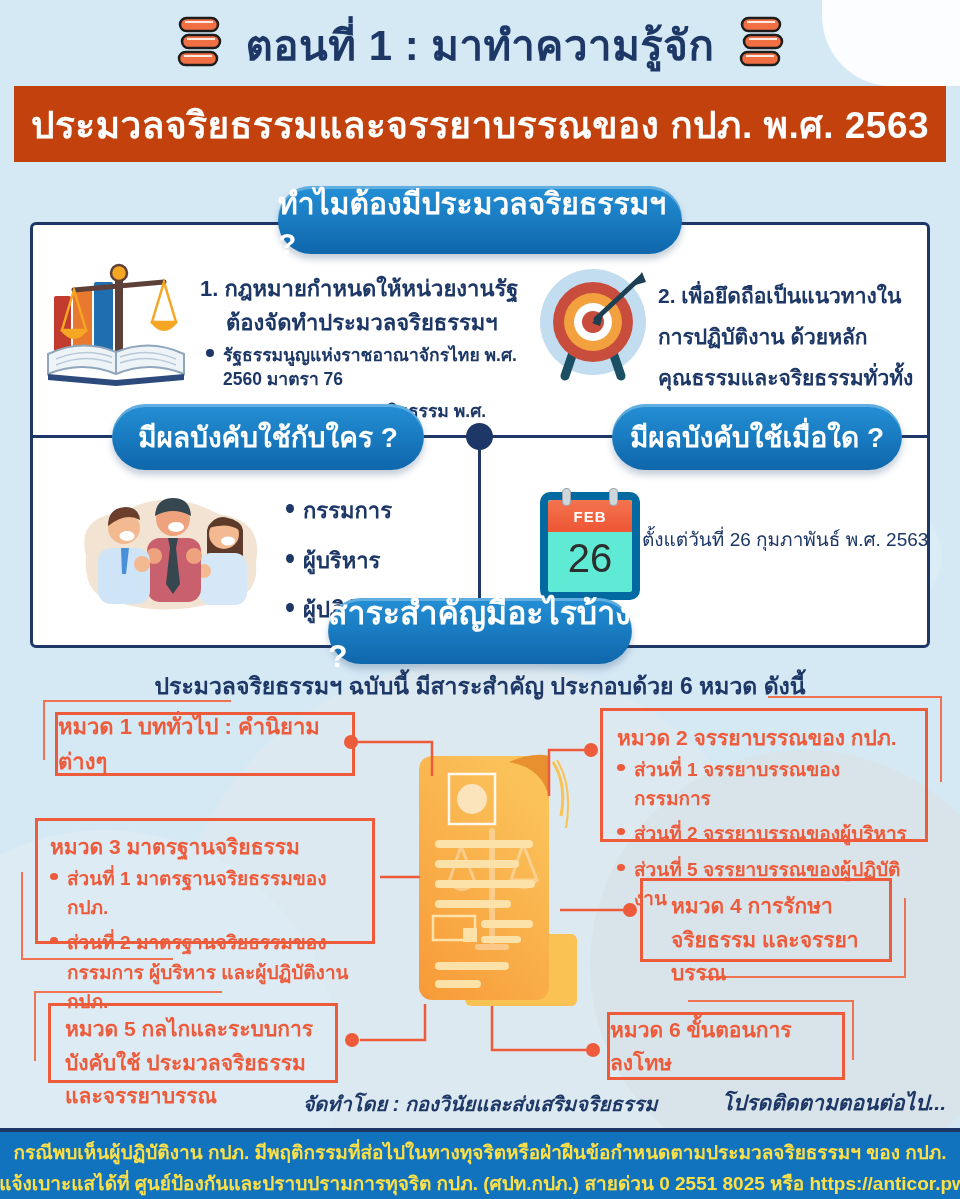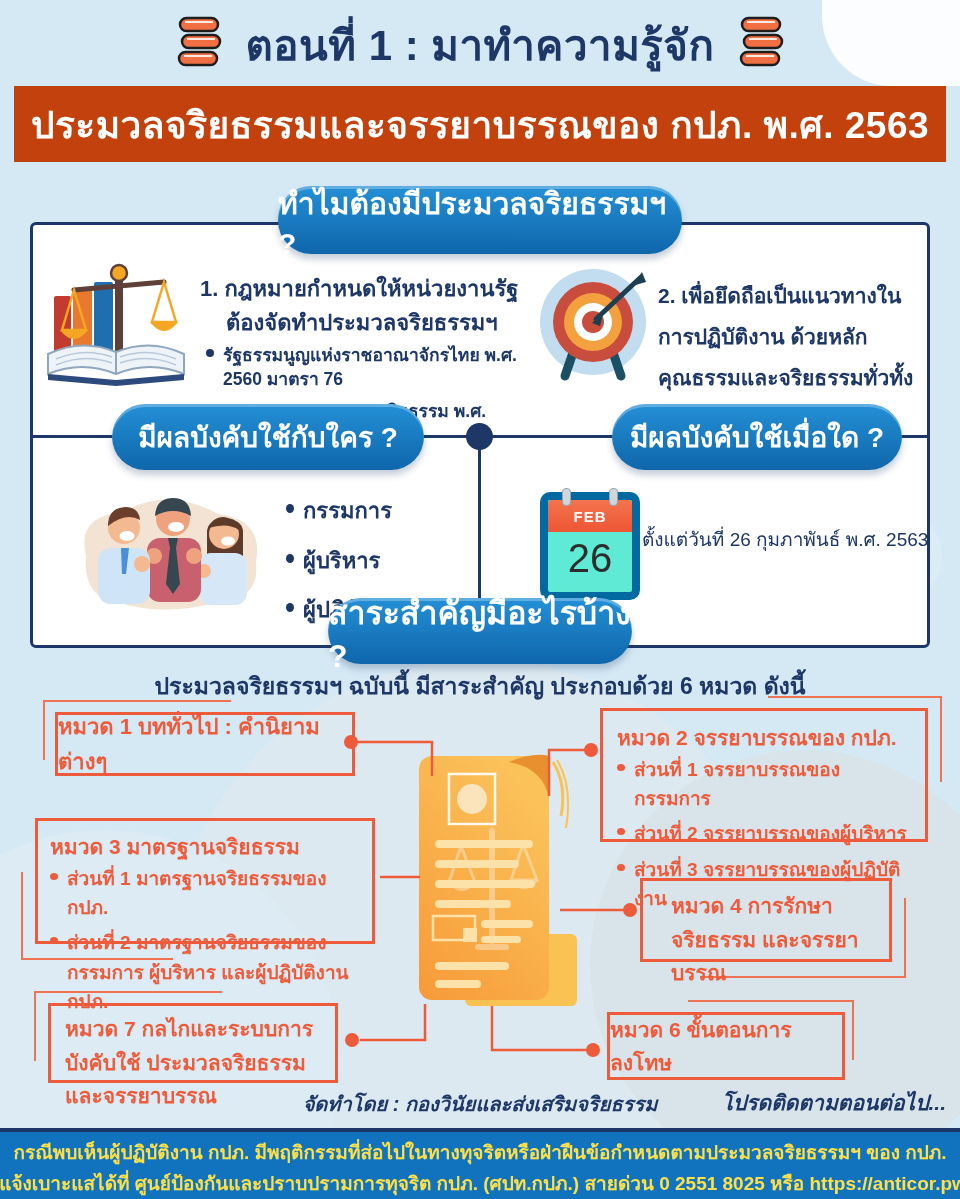--- a/index.html
+++ b/index.html
@@ -325,21 +325,21 @@
   <div class="bracket b2"></div>
   <div class="obox sec2">
     <div class="t">หมวด 2 จรรยาบรรณของ กปภ.</div>
     <div class="blt">
         <span>ส่วนที่ 1 จรรยาบรรณของกรรมการ</span>
       </div>
     <div class="blt">
         <span>ส่วนที่ 2 จรรยาบรรณของผู้บริหาร</span>
       </div>
     <div class="blt">
-        <span>ส่วนที่ 3 จรรยาบรรณของผู้ปฏิบัติงาน</span>
+        <span>ส่วนที่ 5 จรรยาบรรณของผู้ปฏิบัติงาน</span>
       </div>
   </div>
 
   <div class="bracket b3"></div>
   <div class="obox sec3">
     <div class="t">หมวด 3 มาตรฐานจริยธรรม</div>
     <div class="blt">
         <span>ส่วนที่ 1 มาตรฐานจริยธรรมของ กปภ.</span>
       </div>
     <div class="blt">
@@ -347,21 +347,21 @@
       </div>
   </div>
 
   <div class="bracket b4"></div>
   <div class="obox sec4">
     <div class="t">หมวด 4 การรักษาจริยธรรม และจรรยาบรรณ</div>
   </div>
 
   <div class="bracket b5"></div>
   <div class="obox sec5">
-    <div class="t">หมวด 7 กลไกและระบบการบังคับใช้ ประมวลจริยธรรมและจรรยาบรรณ</div>
+    <div class="t">หมวด 5 กลไกและระบบการบังคับใช้ ประมวลจริยธรรมและจรรยาบรรณ</div>
   </div>
 
   <div class="bracket b6"></div>
   <div class="obox obox-center sec6">
     <span>หมวด 6 ขั้นตอนการลงโทษ</span>
   </div>
 
   <div class="abs made-by">จัดทำโดย : กองวินัยและส่งเสริมจริยธรรม</div>
   <div class="abs stay-tuned">โปรดติดตามตอนต่อไป...</div>
 

